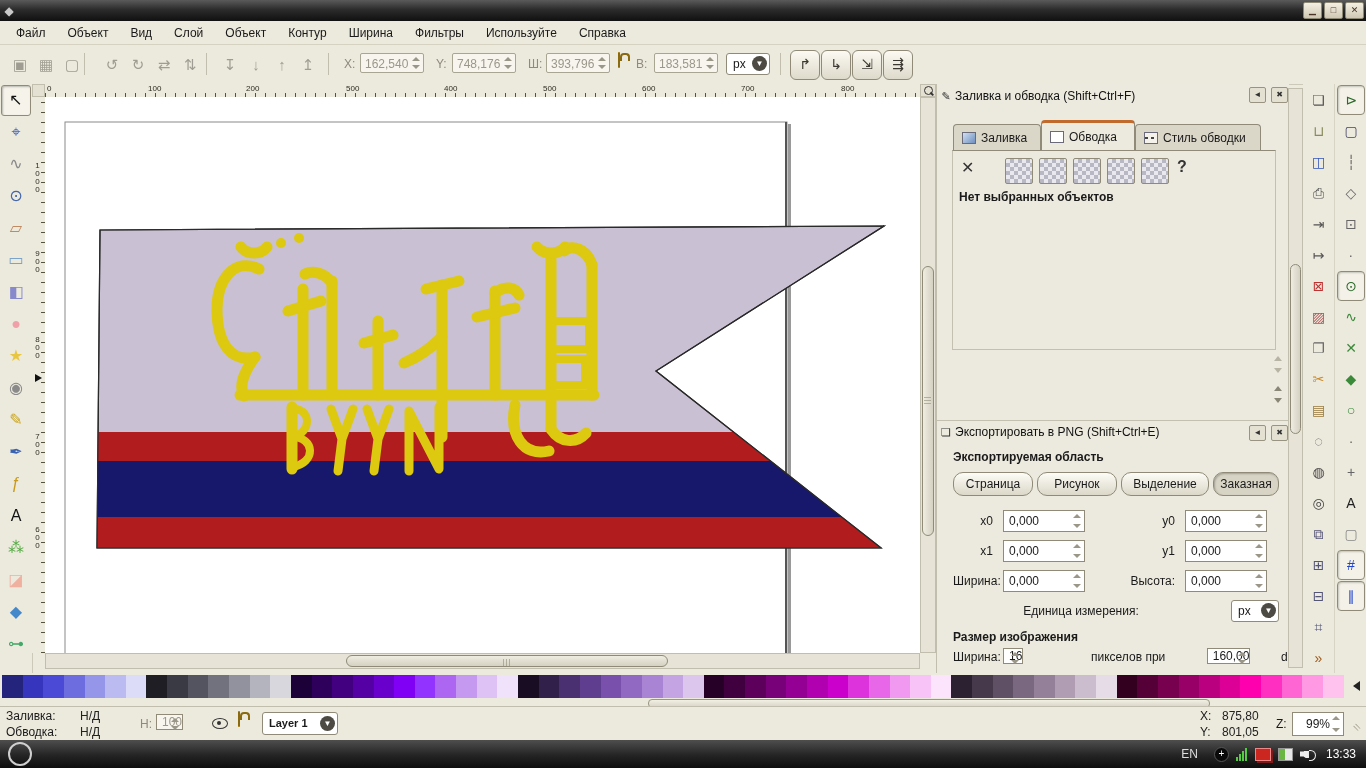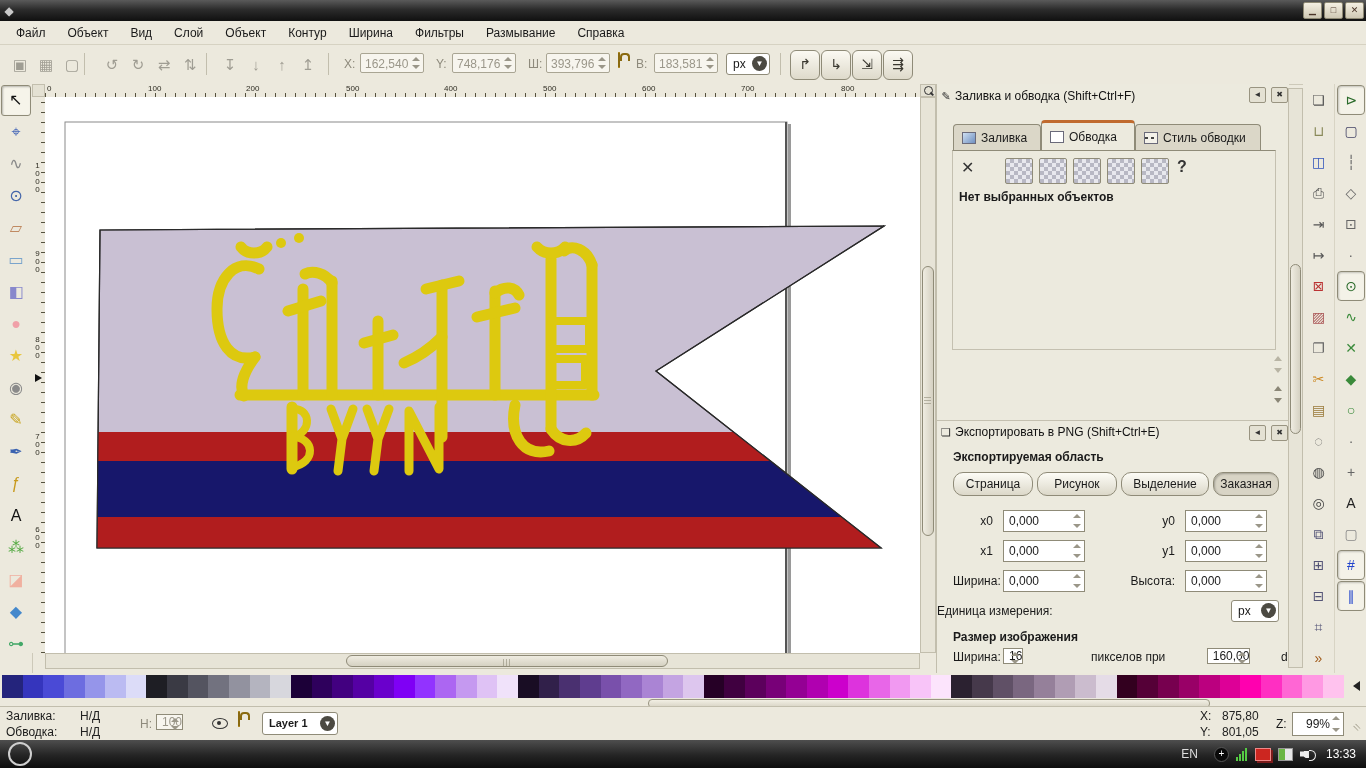--- a/index.html
+++ b/index.html
@@ -155,21 +155,21 @@
 
   <div class="abs" id="menubar" data-name="menu-bar">
     <span class="menuitem" data-name="menu-item">Файл</span>
       <span class="menuitem" data-name="menu-item">Объект</span>
       <span class="menuitem" data-name="menu-item">Вид</span>
       <span class="menuitem" data-name="menu-item">Слой</span>
       <span class="menuitem" data-name="menu-item">Объект</span>
       <span class="menuitem" data-name="menu-item">Контур</span>
       <span class="menuitem" data-name="menu-item">Ширина</span>
       <span class="menuitem" data-name="menu-item">Фильтры</span>
-      <span class="menuitem" data-name="menu-item">Размывание</span>
+      <span class="menuitem" data-name="menu-item">Используйте</span>
       <span class="menuitem" data-name="menu-item">Справка</span>
   </div>
 
   <div class="abs" id="toolbar" data-name="selection-toolbar">
     <span id="tbicons">
       <span class="tbtn disabled" data-name="select-all" style="left: 6px;">▣</span><span class="tbtn disabled" data-name="select-all-layers" style="left: 32px;">▦</span><span class="tbtn disabled" data-name="deselect" style="left: 58px;">▢</span><span class="tbtn disabled" data-name="rotate-ccw" style="left: 98px;">↺</span><span class="tbtn disabled" data-name="rotate-cw" style="left: 124px;">↻</span><span class="tbtn disabled" data-name="flip-horizontal" style="left: 150px;">⇄</span><span class="tbtn disabled" data-name="flip-vertical" style="left: 176px;">⇅</span><span class="tbtn disabled" data-name="lower-to-bottom" style="left: 216px;">↧</span><span class="tbtn disabled" data-name="lower" style="left: 242px;">↓</span><span class="tbtn disabled" data-name="raise" style="left: 268px;">↑</span><span class="tbtn disabled" data-name="raise-to-top" style="left: 294px;">↥</span>
     </span>
     <span class="tsep" style="left:84px"></span><span class="tsep" style="left:206px"></span><span class="tsep" style="left:328px"></span>
     <span class="tlabel" style="left:344px" data-name="x-label">X:</span>
     <span class="tfield" style="left:360px;width:64px" data-name="x-field"><span>162,540</span><span class="spin">
@@ -411,21 +411,21 @@
         </span>
         <span class="fieldpair">
           <span class="flabel" data-name="export-field-label">Высота:</span>
           <span class="field" data-name="export-field-input"><span>0,000</span><span class="spin">
               <i class="up"></i>
               <i class="dn"></i>
             </span></span>
         </span>
     </div>
 
-    <div class="abs" style="left:0;top:520px;width:288px;text-align:left" data-name="unit-label">Единица измерения:</div>
+    <div class="abs" style="left:0;top:520px;width:288px;text-align:center" data-name="unit-label">Единица измерения:</div>
     <span class="combo" style="left:294px;top:516px;width:48px" data-name="export-unit-combo"><span>px</span><span class="drop" data-name="chevron-down-icon">▼</span></span>
 
     <div class="abs bold" style="left:16px;top:546px" data-name="image-size-label">Размер изображения</div>
     <div class="abs" style="left:16px;top:566px" data-name="export-width-label">Ширина:</div>
     <span class="field abs" style="left:66px;top:562px;width:76px" data-name="export-width-field"><span>16</span><span class="spin">
           <i class="up"></i>
           <i class="dn"></i>
         </span></span>
     <div class="abs" style="left:154px;top:566px" data-name="pixels-at-label">пикселов при</div>
     <span class="field abs" style="left:246px;top:562px;width:76px" data-name="export-dpi-field"><span>160,00</span><span class="spin">

